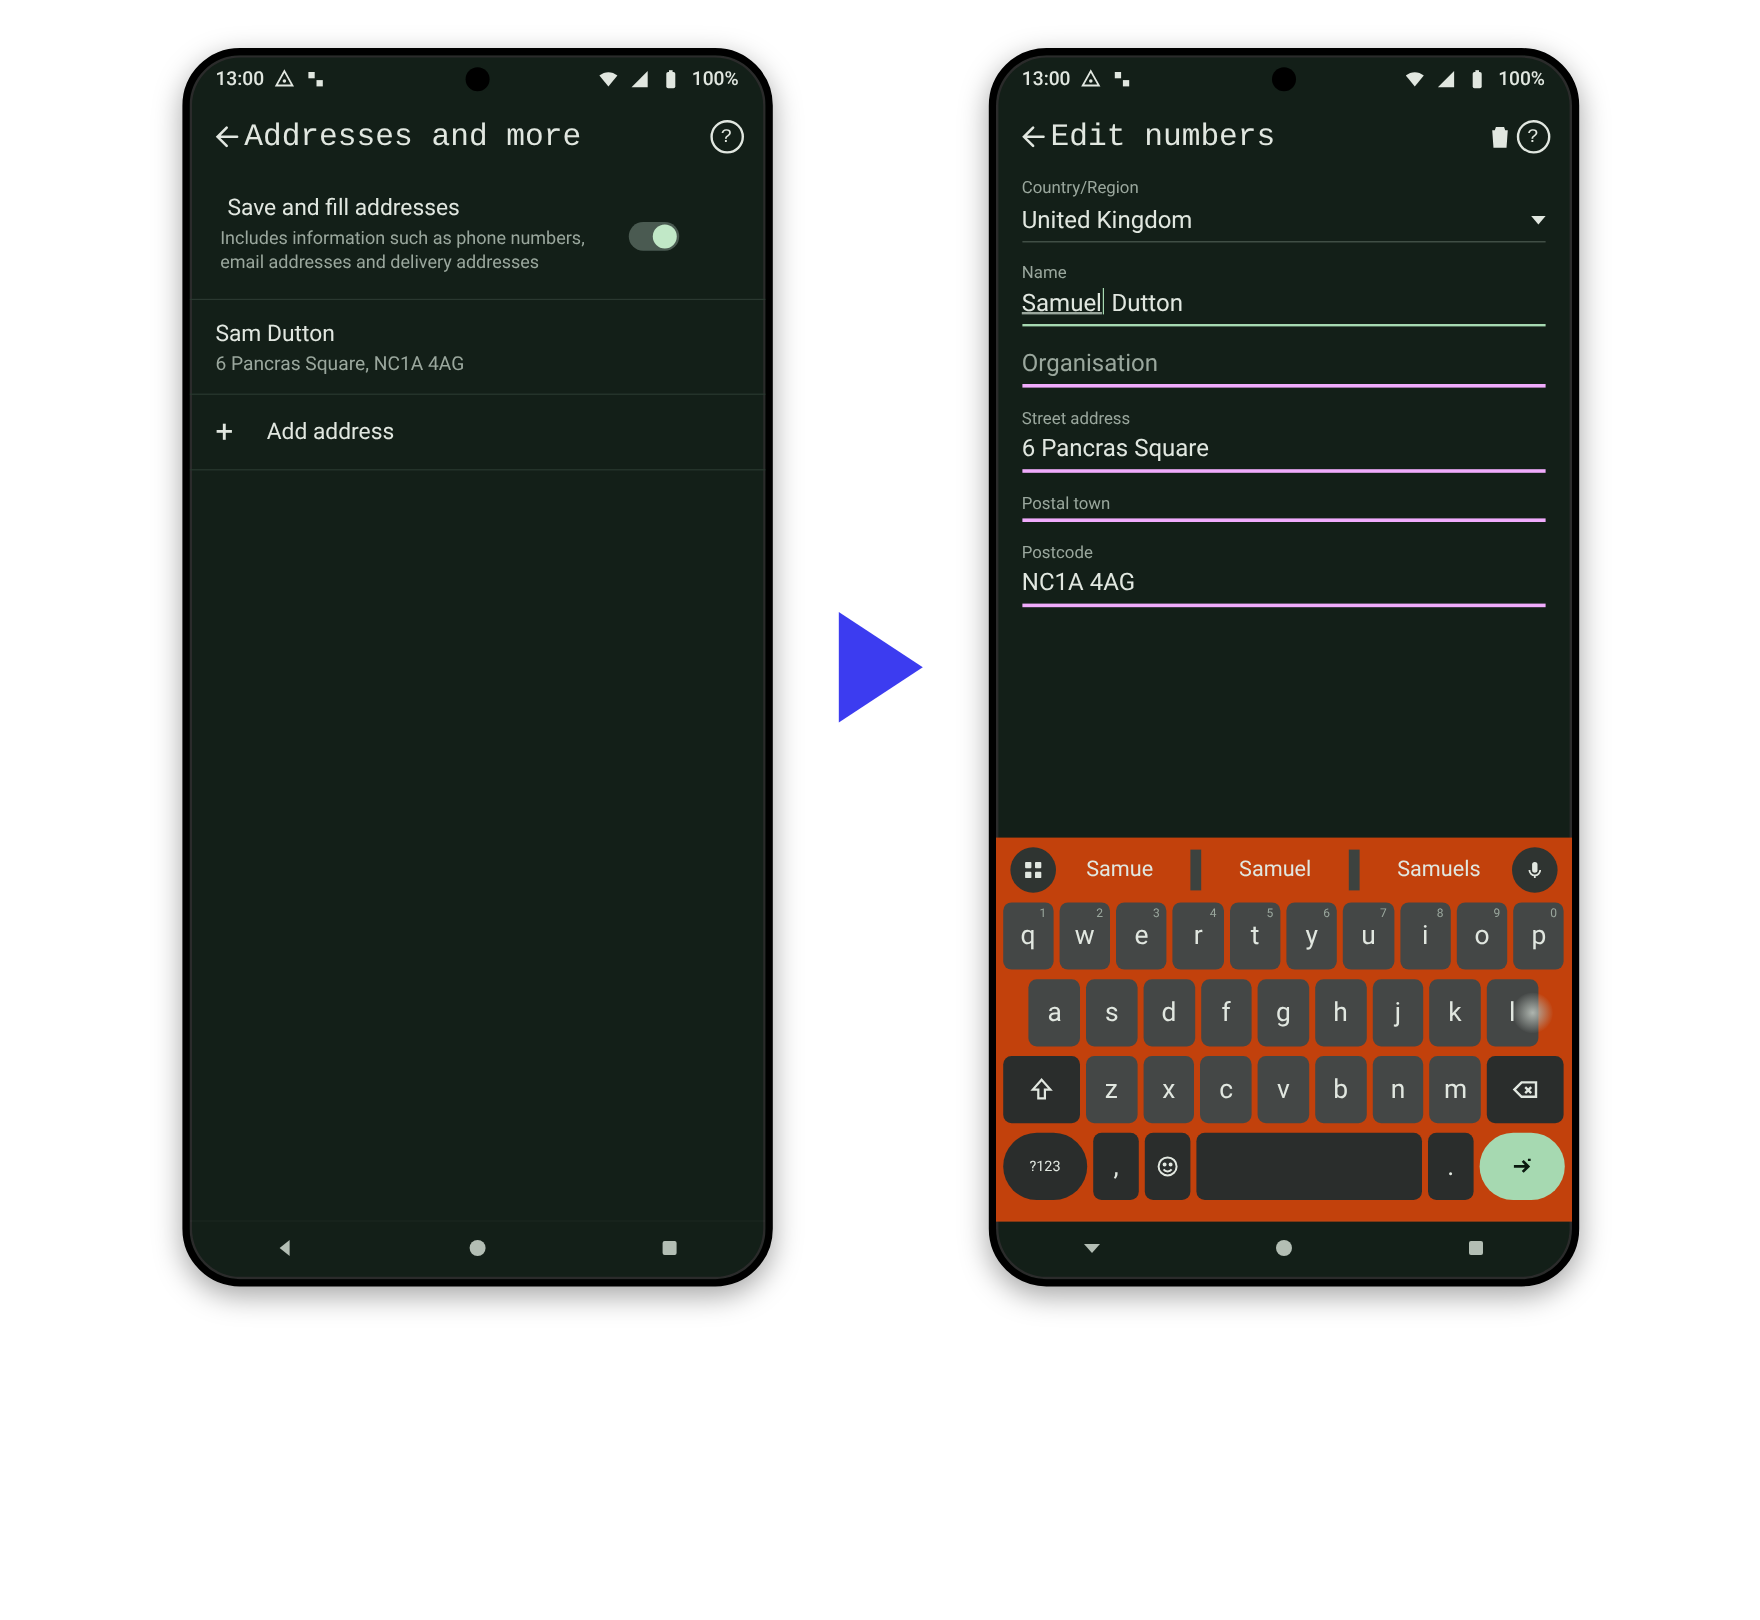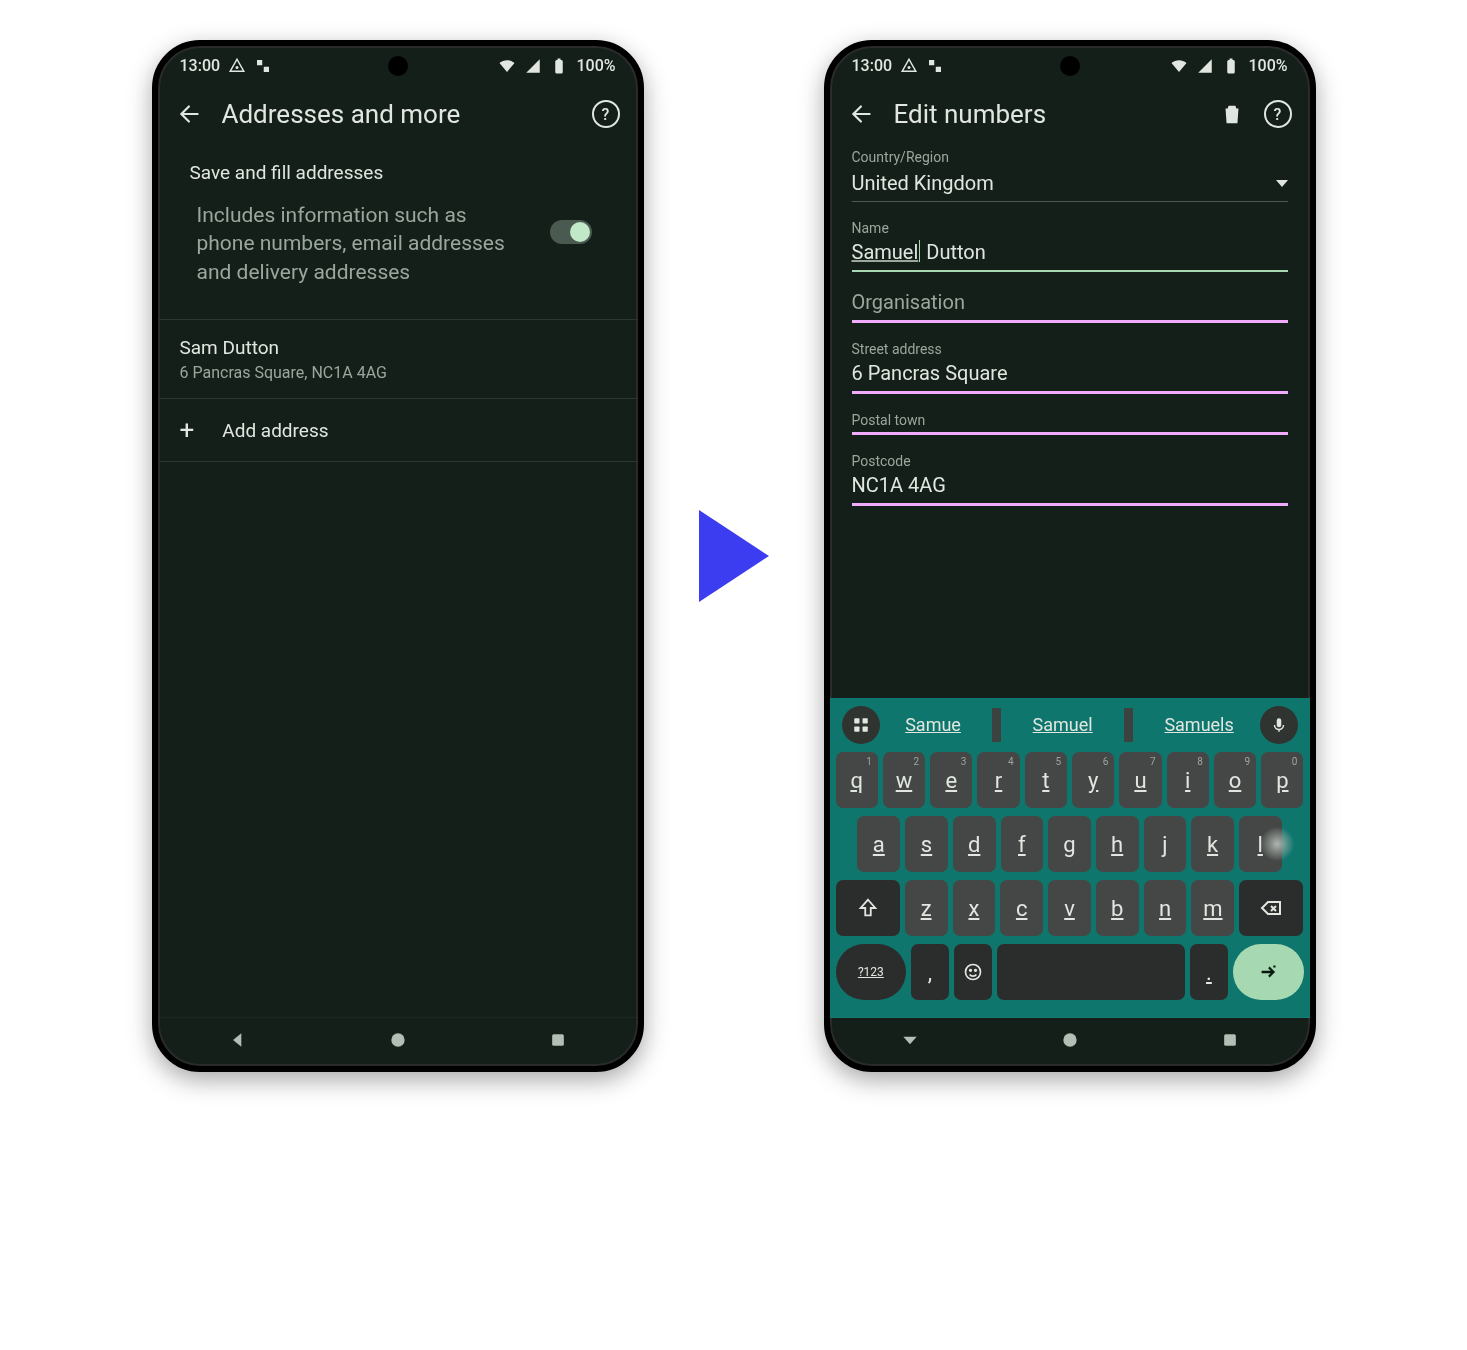--- a/index.html
+++ b/index.html
@@ -18,30 +18,30 @@
   .phone{
     width:480px;height:1020px;border-radius:48px;background:var(--device-bg);
     border:6px solid #000;box-shadow:0 0 0 2px #2b2b2b inset,0 8px 24px rgba(0,0,0,.35);
     position:relative;overflow:hidden;color:var(--ink);
   }
   .notch{position:absolute;top:10px;left:50%;transform:translateX(-50%);width:20px;height:20px;background:#000;border-radius:50%;}
   .status-bar{display:flex;justify-content:space-between;align-items:center;padding:10px 22px 4px;font-size:16px;font-weight:500;}
   .status-left,.status-right{display:flex;align-items:center;gap:8px;}
   .status-bar svg{display:block;}
   .ico{width:18px;height:18px;fill:var(--ink);}
-  .app-bar{display:flex;align-items:center;gap:18px;padding:20px 18px 16px;}
+  .app-bar{display:flex;align-items:center;padding:20px 18px 16px;font-family:Liberation Mono, monospace;}
   .app-title{font-size:26px;font-weight:400;flex:1;}
   .ico-btn{width:28px;height:28px;display:flex;align-items:center;justify-content:center;color:var(--ink);}
   .ico-btn svg{width:26px;height:26px;stroke:var(--ink);fill:none;stroke-width:2;}
   .help-circle{width:24px;height:24px;border:2px solid var(--ink);border-radius:50%;display:flex;align-items:center;justify-content:center;font-size:16px;font-weight:500;}
   
   .row{padding:16px 22px;border-bottom:1px solid var(--divider);}
   .setting{display:flex;align-items:center;gap:16px;}
   .setting-text h3{margin:0 10px 2px;font-size:19px;font-weight:400;}
-  .setting-text p{margin:17px;color:var(--ink-dim);font-size:21px;line-height:1.35;max-width:320px;}
+  .setting-text p{margin:4px;color:var(--ink-dim);font-size:15px;line-height:1.35;max-width:320px;}
   .switch{width:42px;height:24px;border-radius:14px;background:#4a5a51;position:relative;flex-shrink:0;}
   .switch::after{content:"";position:absolute;right:2px;top:2px;width:20px;height:20px;border-radius:50%;background:var(--accent);}
   .addr-name{font-size:19px;font-weight:400;margin:0 0 4px;}
   .addr-line{font-size:16px;color:var(--ink-dim);margin:0;}
   .add-row{display:flex;align-items:center;gap:28px;padding:18px 22px;border-bottom:1px solid var(--divider);}
   .plus{font-size:26px;line-height:1;color:var(--ink);}
   .add-label{font-size:19px;}
   
   .navbar{position:absolute;bottom:0;left:0;right:0;height:48px;display:flex;justify-content:space-around;align-items:center;border-top:1px solid rgba(255,255,255,.04);}
   .navbar svg{width:20px;height:20px;fill:#b3beb4;}
@@ -53,21 +53,21 @@
   .fld.active{border-bottom:2px solid var(--mint);}
   .fld label{font-size:14px;color:var(--ink-dim);display:block;margin-bottom:4px;}
   .fld .val{font-size:20px;color:var(--ink);padding-bottom:6px;display:flex;align-items:center;justify-content:space-between;}
   .fld .placeholder{color:var(--ink-dim);}
   .fld.country{border-bottom:1px solid #4d5a52;}
   .fld.country .val{padding-top:2px;}
   .caret-down{width:0;height:0;border-left:6px solid transparent;border-right:6px solid transparent;border-top:7px solid var(--ink);}
   .cursor{display:inline-block;width:1px;height:22px;background:var(--mint);vertical-align:-3px;margin:0 1px;}
   .underl{text-decoration:underline;text-decoration-color:var(--ink-dim);}
   
-  .kbd-wrap{position:absolute;left:0;right:0;bottom:48px;background:#0f766e;padding:8px 6px 10px;text-decoration:underline;}
+  .kbd-wrap{position:absolute;left:0;right:0;bottom:48px;background:#c2410c;padding:8px 6px 10px;}
   .sugg{display:flex;align-items:center;gap:8px;padding:0 6px 8px;}
   .sugg .chip{border-radius:20px;background:#2f3431;width:38px;height:38px;display:flex;align-items:center;justify-content:center;}
   .sugg .words{flex:1;display:flex;justify-content:space-around;color:var(--ink);font-size:18px;}
   .sugg .words span{padding:6px 4px;}
   .sugg .sep{width:1px;height:22px;background:#3c423f;align-self:center;}
   .krow{display:flex;gap:5px;margin-bottom:8px;justify-content:center;}
   .key{background:var(--key-bg);color:var(--ink);border-radius:7px;height:56px;display:flex;align-items:center;justify-content:center;font-size:22px;position:relative;flex:1;min-width:0;}
   .key sup{position:absolute;top:4px;right:6px;font-size:10px;color:var(--ink-dim);}
   .key.dark{background:var(--key-dark);}
   .key.wide{flex:1.5;}

